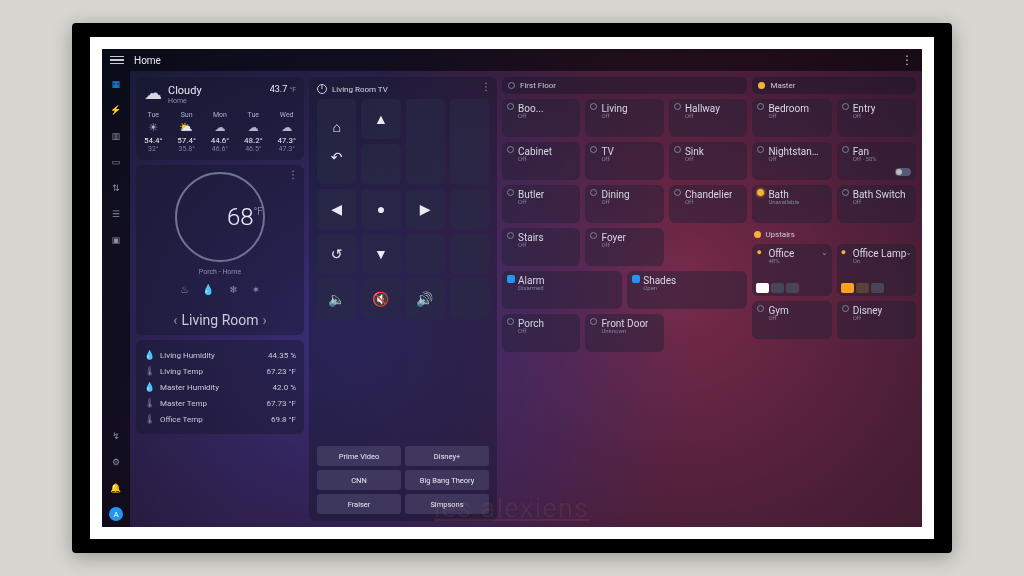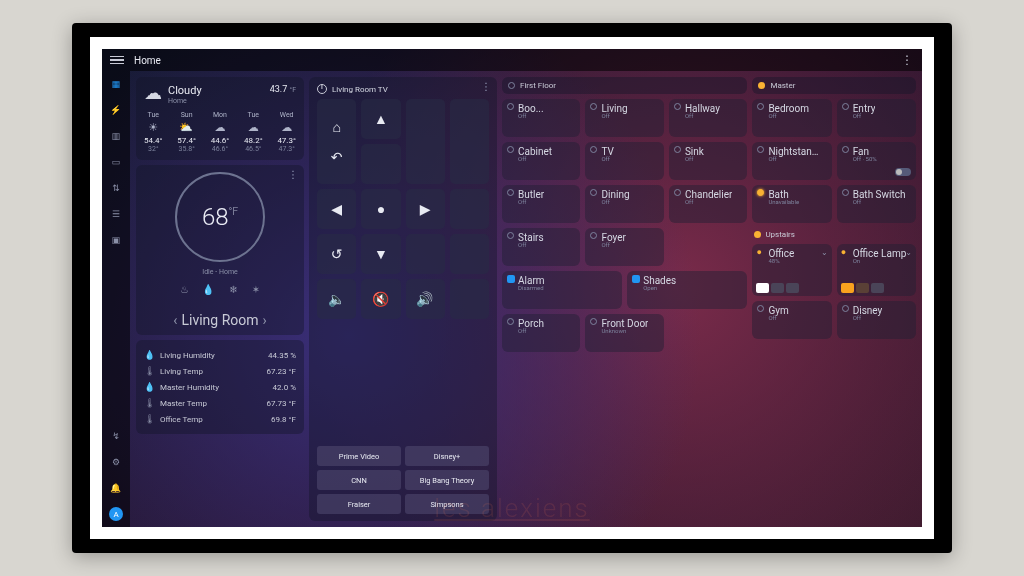--- a/index.html
+++ b/index.html
@@ -38,21 +38,21 @@
   .weather-head .wsub { font-size:7px; color:#8b90a8; }
   .weather-head .wtemp { margin-left:auto; text-align:right; font-size:9px; color:#e8eaf2; }
   .weather-head .wtemp .unit{ font-size:7px; color:#8b90a8; }
   .forecast { display:flex; justify-content:space-between; margin-top:6px; }
   .fday { text-align:center; font-size:7px; color:#aeb3c8; }
   .fday .ficon{ font-size:11px; margin:2px 0; }
   .fday .hi{ color:#e8eaf2; font-size:8px; }
   .fday .lo{ color:#7d829c; font-size:7px; }
   
   .thermo { height:170px; display:flex; flex-direction:column; align-items:center; justify-content:center; }
-  .dial { width:90px; height:90px; border:2px solid #6d7390; border-radius:50%; display:flex; align-items:center; justify-content:center; position:relative; }
+  .dial { width:90px; height:90px; border:2px solid #6d7390; border-radius:50%; display:flex; align-items:center; justify-content:flex-end; position:relative; }
   .dial .temp { font-size:24px; color:#eaecf5; font-weight:300; }
   .dial .temp sup{ font-size:10px; vertical-align:10px; color:#aeb3c8;}
   .thermo-sub { font-size:7px; color:#8b90a8; margin-top:6px; }
   .thermo-icons { display:flex; gap:14px; margin-top:8px; color:#8b90a8; font-size:10px; }
   .thermo-room { margin-top:auto; font-size:14px; color:#c8cad6; display:flex; align-items:center; gap:4px; }
   .thermo-room::before{content:"‹"; color:#8b90a8;}
   .thermo-room::after{content:"›"; color:#8b90a8;}
   
   .sensor-row{ display:flex; align-items:center; gap:6px; font-size:8px; color:#c8cad6; padding:3px 0;}
   .sensor-row .val{ margin-left:auto; color:#c8cad6;}
@@ -165,21 +165,21 @@
                   <div class="lo">47.3°</div>
                 </div>
               </div>
           </div>
 
           <div class="card thermo">
             <div class="card-more">⋮</div>
             <div class="dial">
               <div class="temp"><span>68</span><sup>°F</sup></div>
             </div>
-            <div class="thermo-sub">Idle - Home</div>
+            <div class="thermo-sub">Porch - Home</div>
             <div class="thermo-icons">
               <span>♨</span>
                 <span>💧</span>
                 <span>❄</span>
                 <span>✶</span>
             </div>
             <div class="thermo-room">
                 <span>Living Room</span>
               </div>
           </div>

